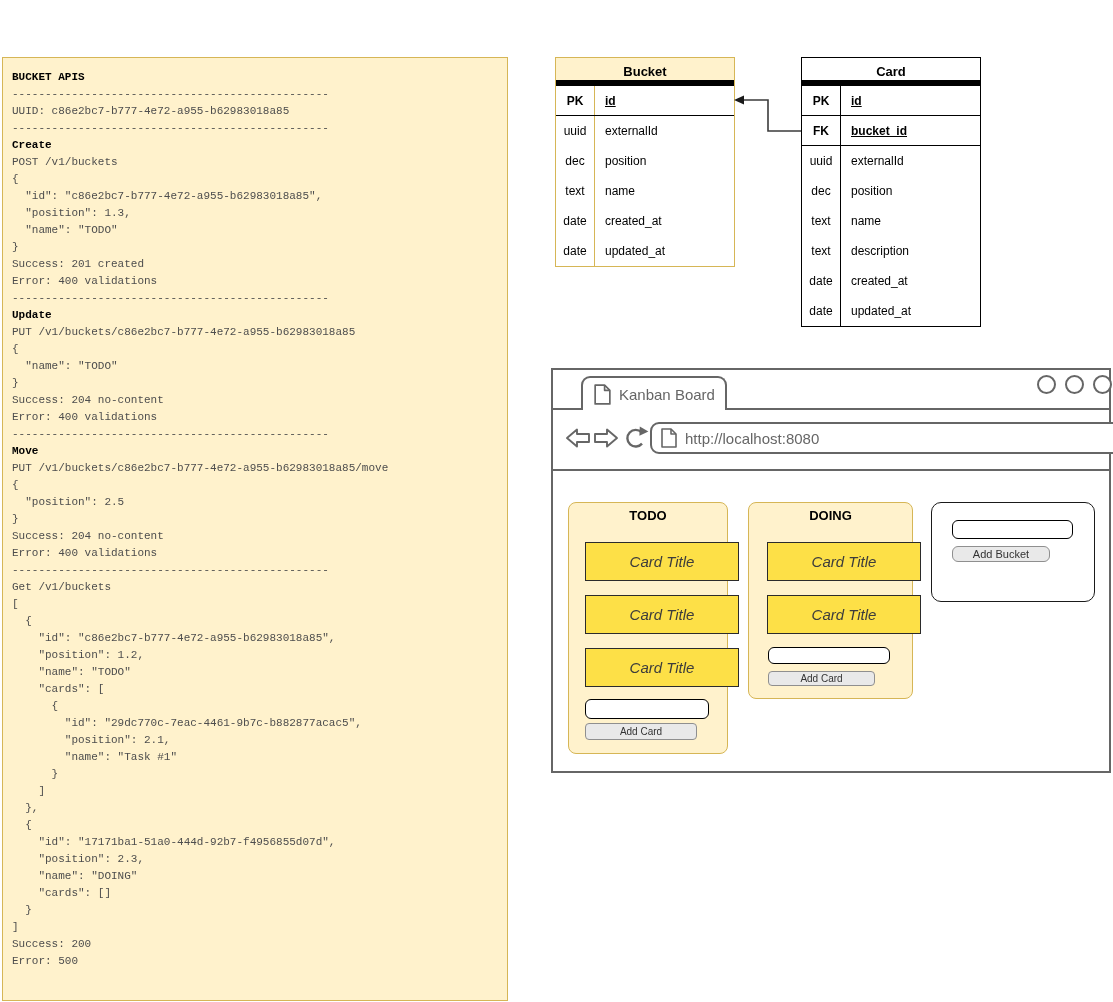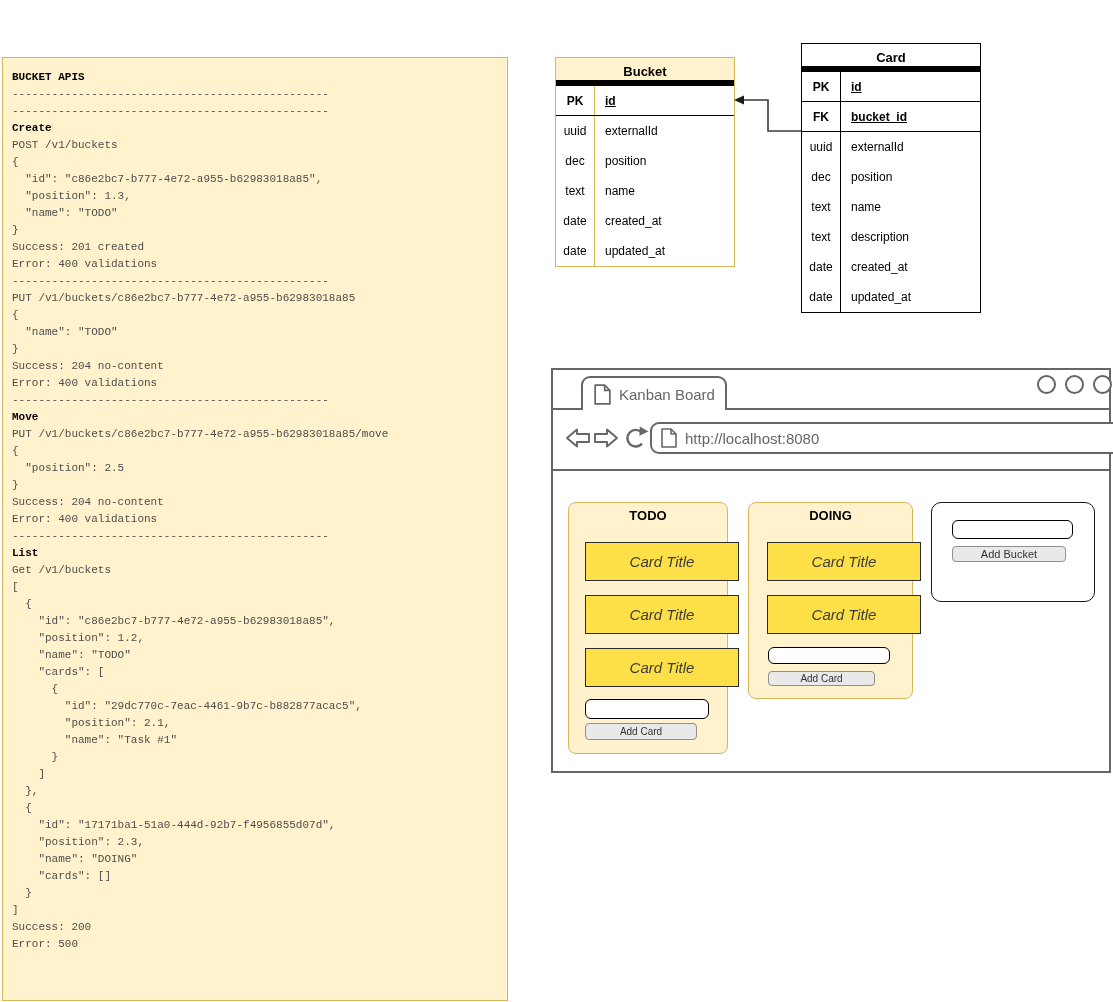--- a/index.html
+++ b/index.html
@@ -14,21 +14,21 @@
     background:#FFF2CC; border:1px solid #D6B656; padding:11px 9px;
     font-family:"Liberation Mono", monospace; font-size:11px; line-height:17px;
     color:#4d4d4d; overflow:hidden;
   }
   .api-line { white-space:pre; }
   .api-line.bold { font-weight:700; color:#000; }
 
   
   .er-table { position:absolute; width:180px; background:#fff; border:1px solid #000; }
   .er-table.er-bucket { left:555px; top:57px; border-color:#D6B656; --divcol:#D6B656; }
-  .er-table.er-card   { left:801px; top:43px; border-color:#000;    --divcol:#000; }
+  .er-table.er-card   { left:801px; top:57px; border-color:#000;    --divcol:#000; }
   .er-title { height:28px; line-height:28px; text-align:center; font-size:13px; font-weight:700;
               color:#000; border-bottom:6px solid #000000; }
   .er-bucket .er-title { background:#FFF2CC; }
   .er-card .er-title { background:#fff; }
   .er-row { display:flex; height:30px; align-items:stretch; }
   .er-row.sep { border-bottom:1px solid #000; }
   .er-type { width:39px; border-right:1px solid var(--divcol); display:flex; align-items:center;
              justify-content:center; font-size:12px; color:#000; }
   .er-field { flex:1; display:flex; align-items:center; padding-left:10px; font-size:12px; color:#000; }
   .er-row.key .er-type { font-weight:700; }
@@ -69,34 +69,35 @@
   .kcol-doing .kinput { left:19px; top:144px; width:122px; height:17px; }
   .kbtn { position:absolute; background:#E9E9E9; border:1px solid #8f8f8f; border-radius:4px;
           font-size:10px; color:#333; font-family:"Liberation Sans", sans-serif; cursor:pointer;
           display:flex; align-items:center; justify-content:center; }
   .kcol-todo  .kbtn { left:16px; top:220px; width:112px; height:17px; }
   .kcol-doing .kbtn { left:19px; top:168px; width:107px; height:15px; }
 
   .add-bucket-panel { position:absolute; left:378px; top:132px; width:164px; height:100px;
                       background:#fff; border:1.5px solid #1a1a1a; border-radius:10px; }
   .add-bucket-panel .kinput { left:20px; top:17px; width:121px; height:19px; }
-  .add-bucket-panel .kbtn { left:20px; top:43px; width:114px; height:16px; font-size:11px; }
+  .add-bucket-panel .kbtn { left:20px; top:43px; width:98px; height:16px; font-size:11px;border-radius:6px; }
 </style>
 </head>
 <body>
 
 <div class="stage">
 
 
   <div class="api-panel">
 
       <div class="api-line bold">BUCKET APIS</div>
 
       <div class="api-line">------------------------------------------------</div>
 
+      <div class="api-line">UUID: c86e2bc7-b777-4e72-a955-b62983018a85</div>
 
       <div class="api-line">------------------------------------------------</div>
 
       <div class="api-line bold">Create</div>
 
       <div class="api-line">POST /v1/buckets</div>
 
       <div class="api-line">{</div>
 
       <div class="api-line">  "id": "c86e2bc7-b777-4e72-a955-b62983018a85",</div>
@@ -106,20 +107,21 @@
       <div class="api-line">  "name": "TODO"</div>
 
       <div class="api-line">}</div>
 
       <div class="api-line">Success: 201 created</div>
 
       <div class="api-line">Error: 400 validations</div>
 
       <div class="api-line">------------------------------------------------</div>
 
+      <div class="api-line bold">Update</div>
 
       <div class="api-line">PUT /v1/buckets/c86e2bc7-b777-4e72-a955-b62983018a85</div>
 
       <div class="api-line">{</div>
 
       <div class="api-line">  "name": "TODO"</div>
 
       <div class="api-line">}</div>
 
       <div class="api-line">Success: 204 no-content</div>
@@ -137,21 +139,20 @@
       <div class="api-line">  "position": 2.5</div>
 
       <div class="api-line">}</div>
 
       <div class="api-line">Success: 204 no-content</div>
 
       <div class="api-line">Error: 400 validations</div>
 
       <div class="api-line">------------------------------------------------</div>
 
-      <div class="api-line bold">List</div>
 
       <div class="api-line">Get /v1/buckets</div>
 
       <div class="api-line">[</div>
 
       <div class="api-line">  {</div>
 
       <div class="api-line">    "id": "c86e2bc7-b777-4e72-a955-b62983018a85",</div>
 
       <div class="api-line">    "position": 1.2,</div>

